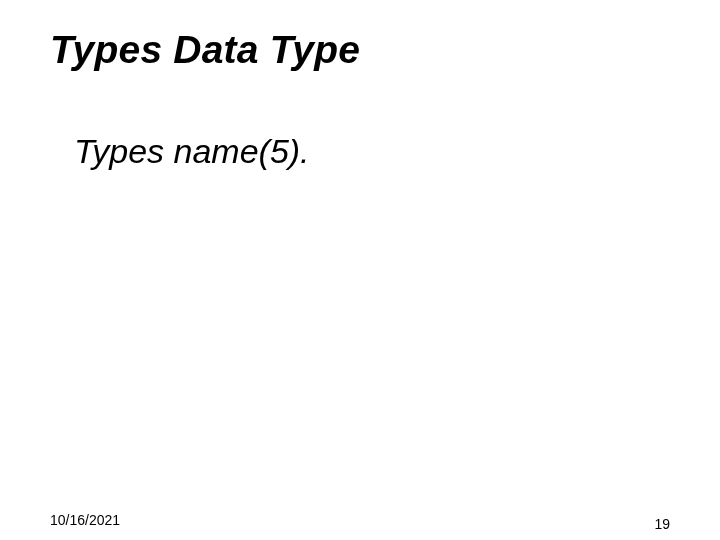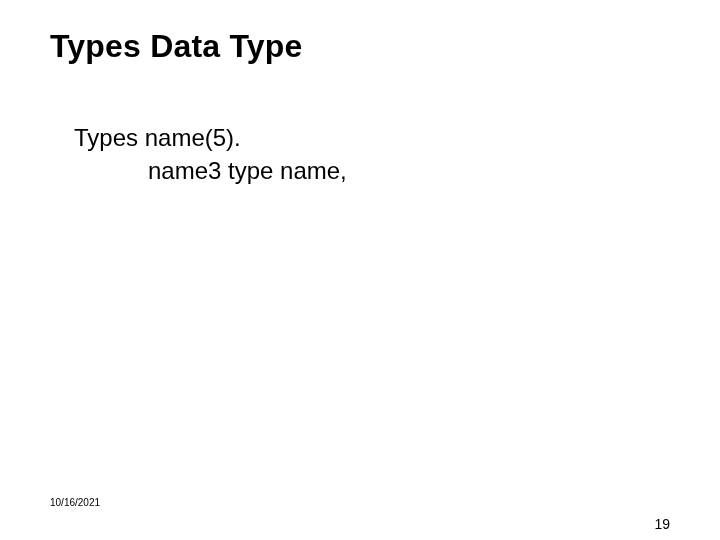--- a/index.html
+++ b/index.html
@@ -4,52 +4,53 @@
 <style>
   * { margin: 0; padding: 0; box-sizing: border-box; }
   html, body { width: 720px; height: 540px; background: #fff; font-family: Arial, Helvetica, sans-serif; color: #000; }
   .slide {
     position: relative;
     width: 720px;
     height: 540px;
     padding: 28px 50px 0 50px;
   }
   .title {
-    font-size: 32px;
+    font-size: 39px;
     font-weight: bold;
+    font-style: italic;
     letter-spacing: 0.2px;
     margin-bottom: 56px;
   }
   .body {
-    font-size: 24px;
+    font-size: 34px;
     line-height: 1.38;
     padding-left: 24px;
+    font-style: italic;
   }
   .body .indent {
     padding-left: 74px;
   }
   .footer-date {
     position: absolute;
     left: 50px;
-    bottom: 32px;
-    font-size: 10px;
+    bottom: 12px;
+    font-size: 14px;
   }
   .footer-page {
     position: absolute;
     right: 50px;
     bottom: 8px;
     font-size: 14px;
   }
 </style>
 </head>
 <body>
 
 <div class="slide">
   <h1 class="title">Types Data Type</h1>
 
   <div class="body">
     <div>Types name(5).</div>
-    <div class="indent">name3 type name,</div>
   </div>
 
   <div class="footer-date">10/16/2021</div>
   <div class="footer-page">19</div>
 </div>
 
 </body></html>

